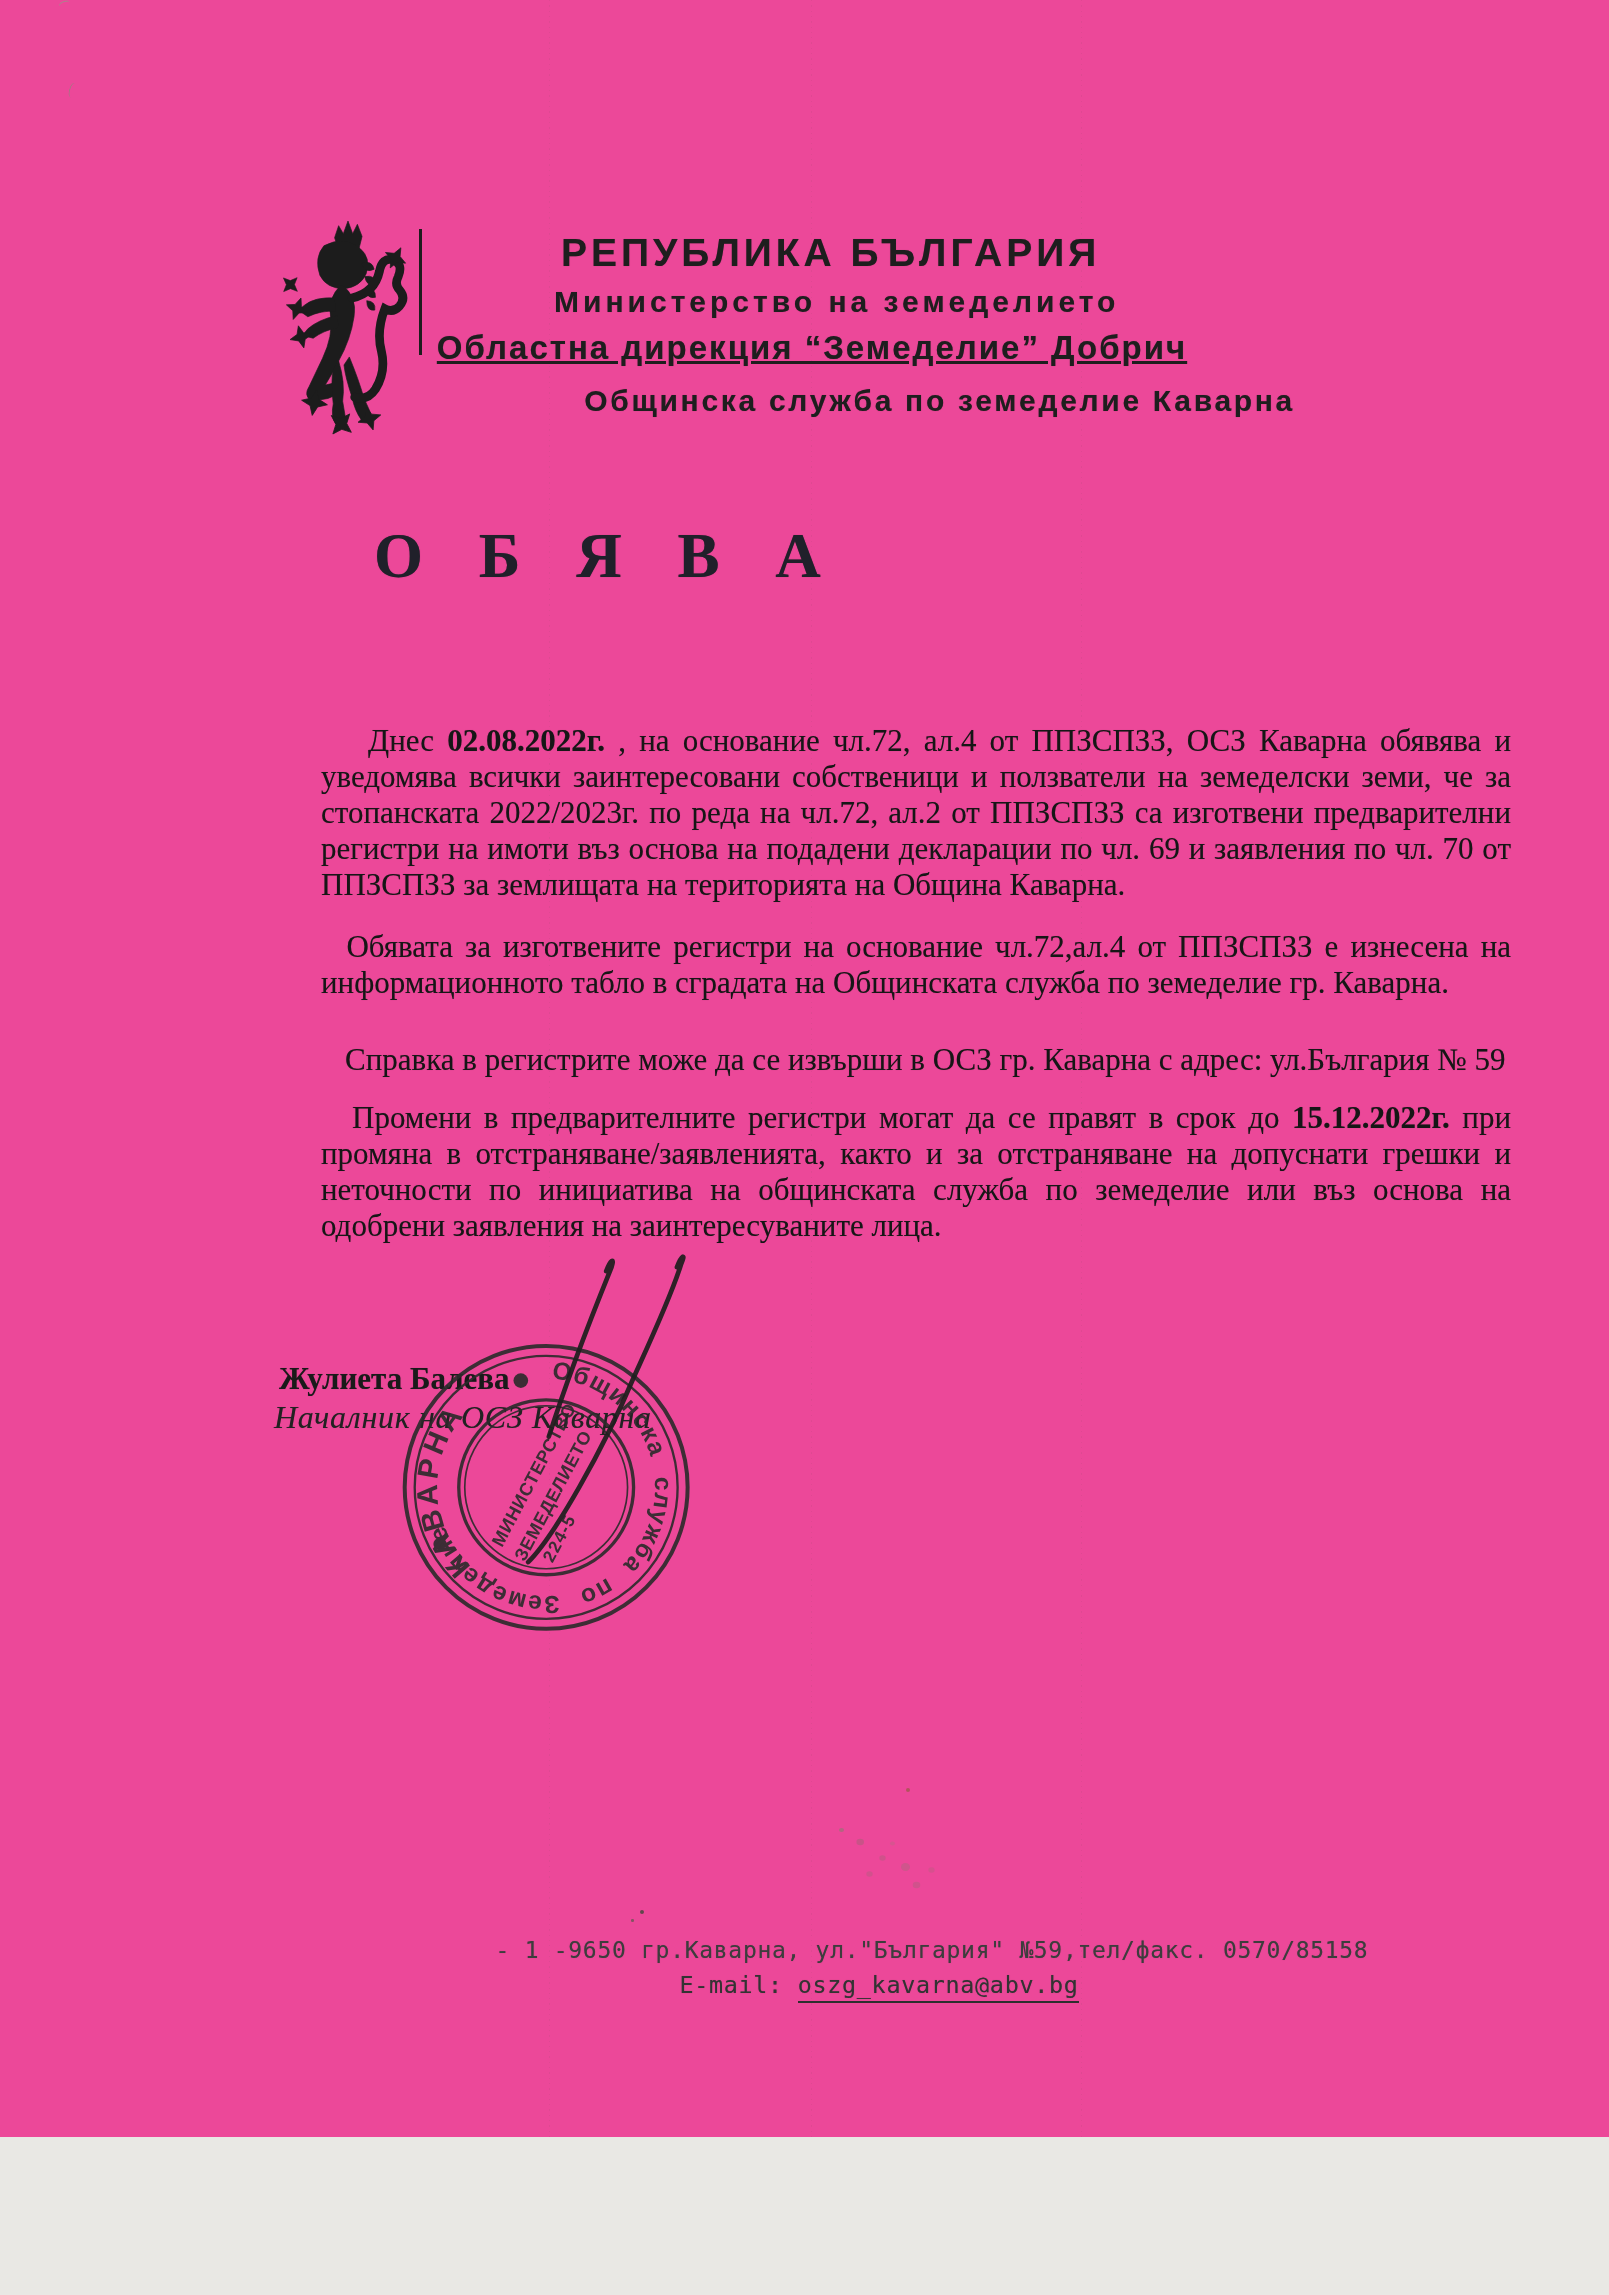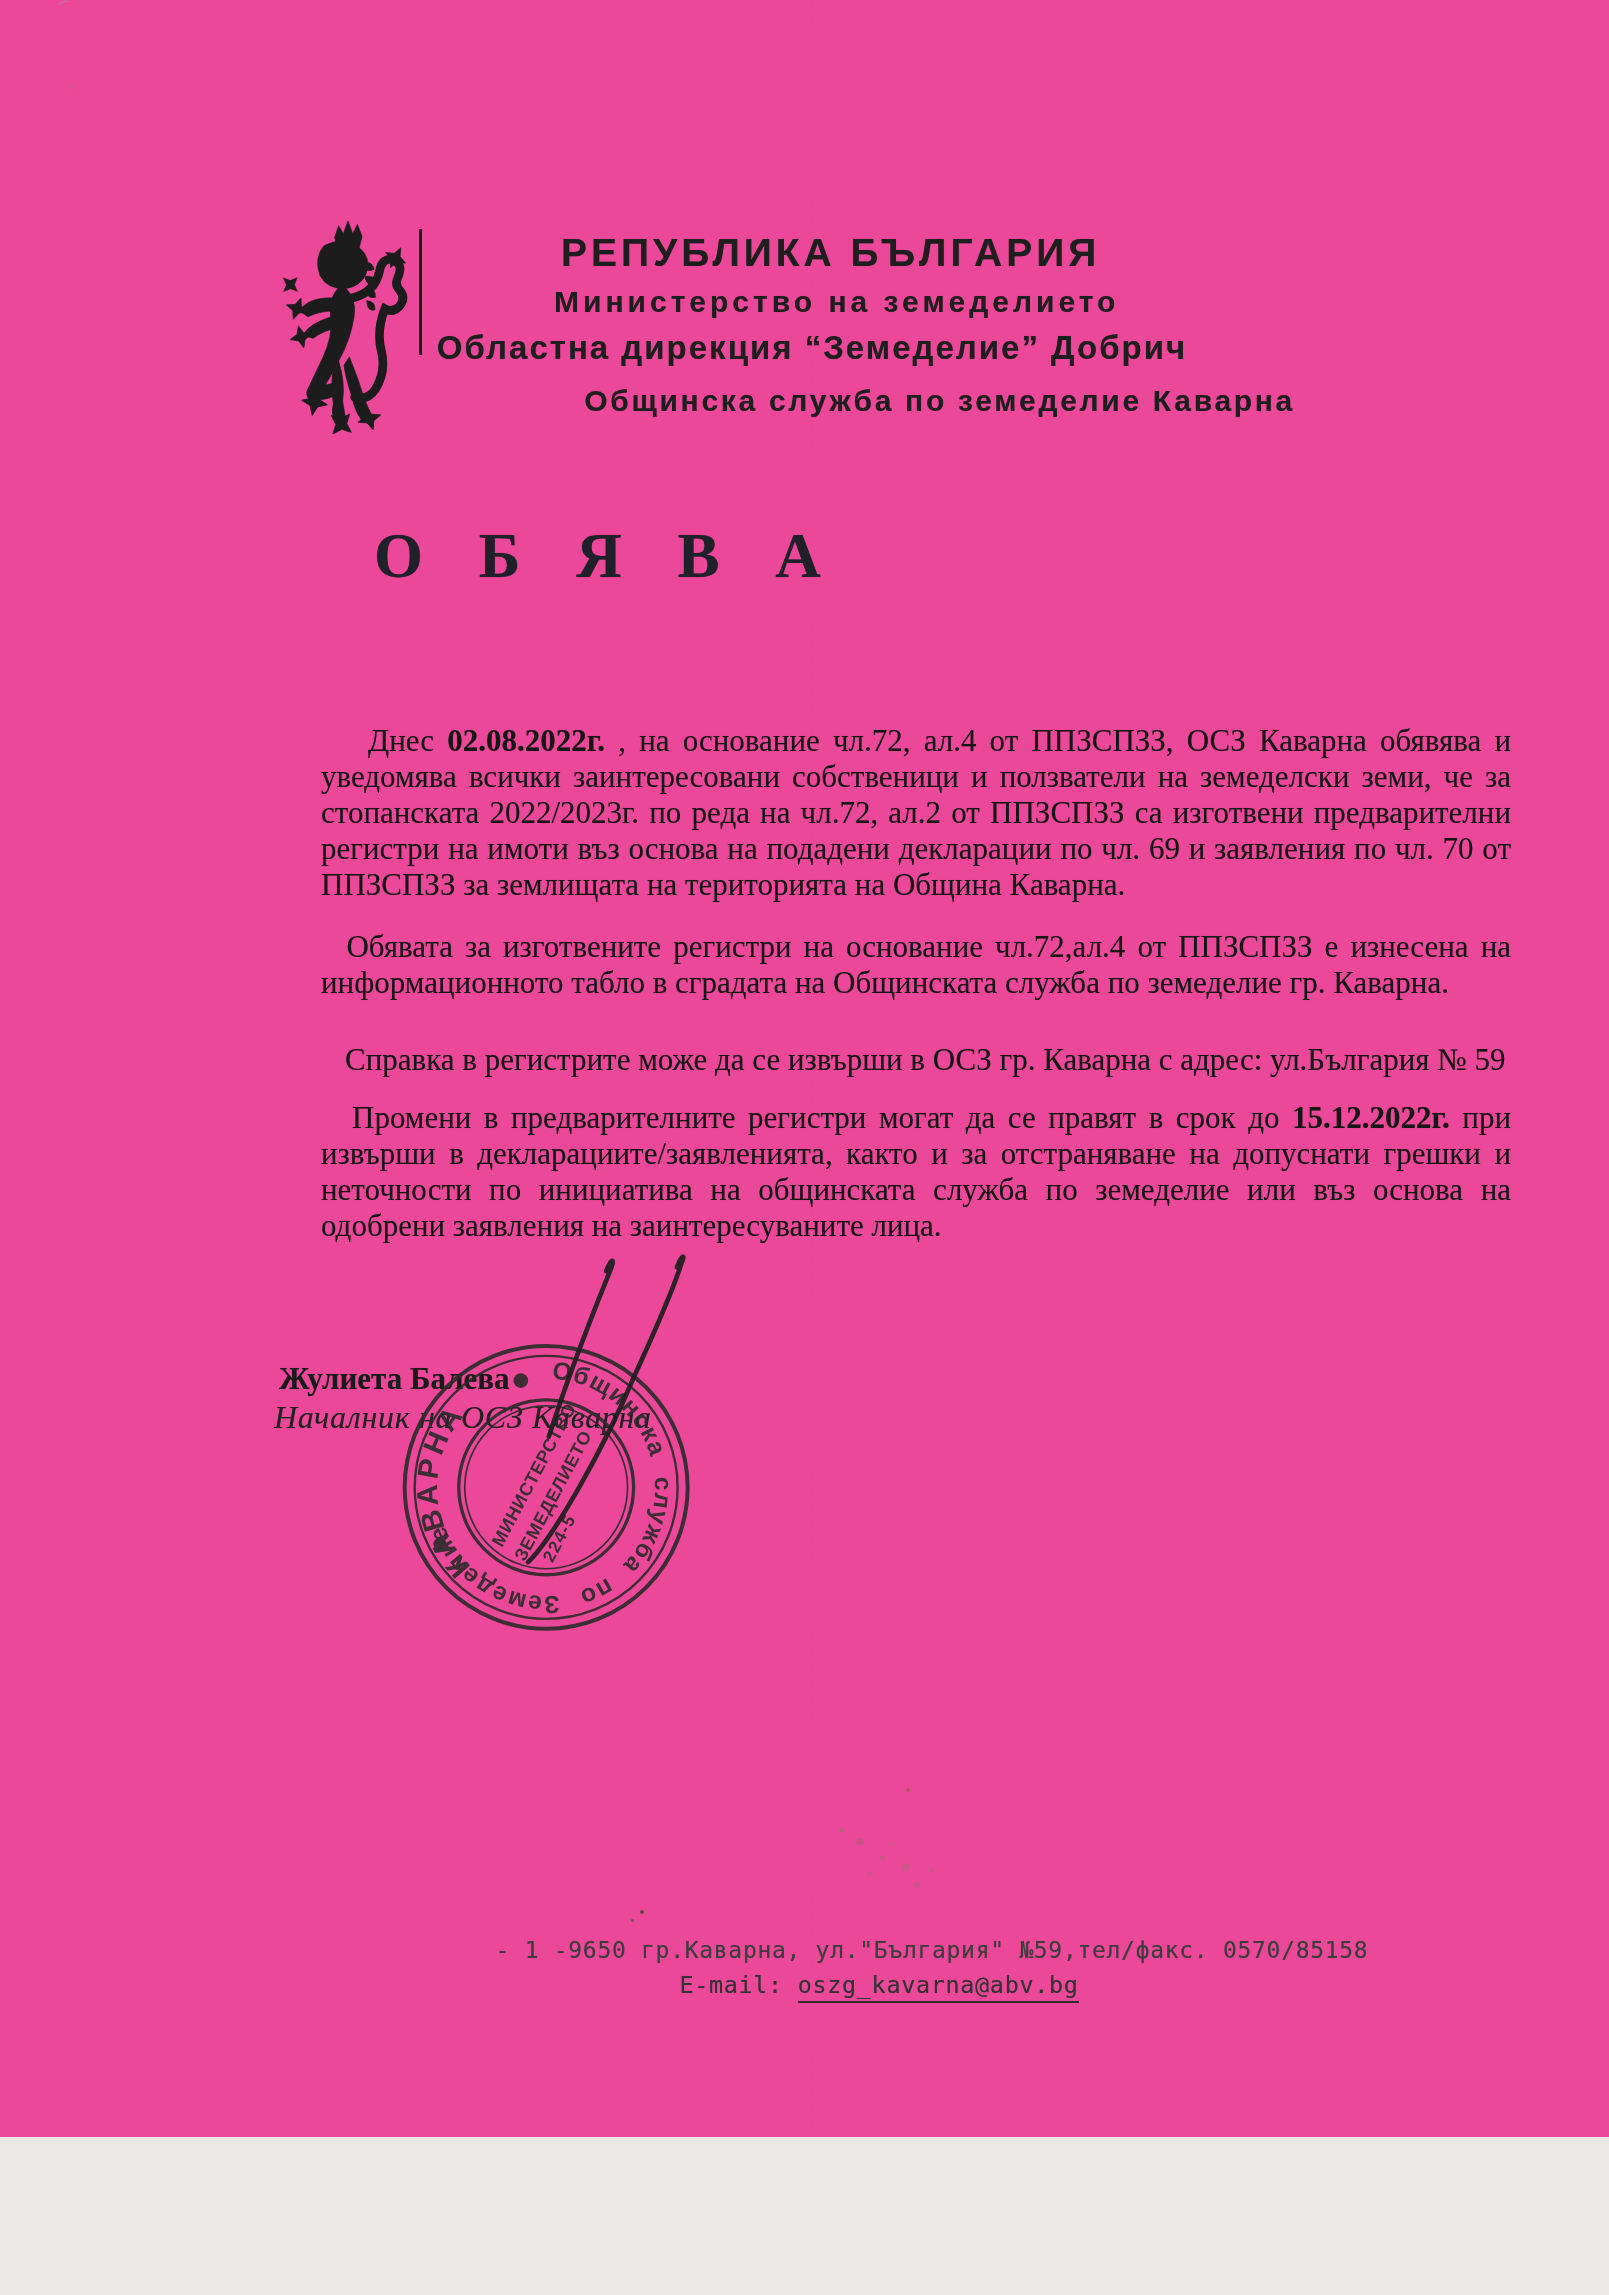--- a/index.html
+++ b/index.html
@@ -17,21 +17,21 @@
     background:repeating-linear-gradient(180deg, rgba(80,75,65,.16) 0 1.3px, transparent 1.3px 5.3px);
   }
   
   .hdr-line{
     position:absolute;left:401px;width:842px;text-align:center;
     font-family:"Liberation Sans", sans-serif;font-weight:bold;color:#1e1e1e;
     text-shadow:0 0 0.7px rgba(30,30,30,.45);white-space:nowrap;
   }
   .hdr-1{top:231px;font-size:39px;letter-spacing:4px;transform:translateX(8.7px);}
   .hdr-2{top:285px;font-size:30px;letter-spacing:4px;transform:translateX(14.7px);}
-  .hdr-3{top:329px;font-size:33px;letter-spacing:2px;transform:translateX(-10px);}
+  .hdr-3{top:329px;font-size:33px;letter-spacing:2px;transform:translateX(-10px);text-decoration:underline;}
   .hdr-4{top:384px;font-size:30px;letter-spacing:2.7px;transform:translateX(52px);text-align:right;}
   .logo-sep{position:absolute;left:419px;top:229px;width:2.7px;height:126px;background:#1d1d1d;}
   
   .doc-title{
     position:absolute;left:401px;top:520px;width:842px;
     font-size:63px;font-weight:bold;letter-spacing:20px;color:#20202a;
     transform:translateX(-27px);text-shadow:0 0 0.7px rgba(20,20,30,.5);white-space:nowrap;
   }
   
   .para{
@@ -129,21 +129,21 @@
   <div class="hdr-line hdr-4">Общинска служба по земеделие Каварна</div>
 
   <div class="doc-title">О Б Я В А</div>
 
   <div class="para p1"><span>Днес </span><span class="bdate">02.08.2022г.</span><span> , на основание чл.72, ал.4 от ППЗСПЗЗ, ОСЗ Каварна обявява и уведомява всички заинтересовани собственици и ползватели на земеделски земи, че за стопанската 2022/2023г. по реда на чл.72, ал.2 от ППЗСПЗЗ са изготвени предварителни регистри на имоти въз основа на подадени декларации по чл. 69 и заявления по чл. 70 от ППЗСПЗЗ за землищата на територията на Община Каварна.</span></div>
 
   <div class="para p2">Обявата за изготвените регистри на основание чл.72,ал.4 от ППЗСПЗЗ е изнесена на информационното табло в сградата на Общинската служба по земеделие гр. Каварна.</div>
 
   <div class="para p3">Справка в регистрите може да се извърши в ОСЗ  гр. Каварна с адрес: ул.България № 59</div>
 
-  <div class="para p4"><span>Промени в предварителните регистри могат да се правят в срок до </span><span class="bdate">15.12.2022г.</span><span> при извърши в декларациите/заявленията, както и за отстраняване на допуснати грешки и неточности по инициатива на общинската служба по земеделие или въз основа на одобрени заявления на заинтересуваните лица.</span></div>
+  <div class="para p4"><span>Промени в предварителните регистри могат да се правят в срок до </span><span class="bdate">15.12.2022г.</span><span> при промяна в отстраняване/заявленията, както и за отстраняване на допуснати грешки и неточности по инициатива на общинската служба по земеделие или въз основа на одобрени заявления на заинтересуваните лица.</span></div>
 
   <div class="sig-name">Жулиета Балева</div>
   <div class="sig-title">Началник на ОСЗ Каварна</div>
 
   <svg class="stamp-svg" width="347" height="428" viewBox="0 0 520 640" aria-hidden="true">
     <g stroke="#2b2b2b" fill="none" opacity="0.9">
       <circle cx="258" cy="376" r="212" stroke-width="6"></circle>
       <circle cx="258" cy="376" r="197" stroke-width="3.5"></circle>
       <circle cx="258" cy="376" r="131" stroke-width="5"></circle>
       <circle cx="258" cy="376" r="122" stroke-width="2.5"></circle>

